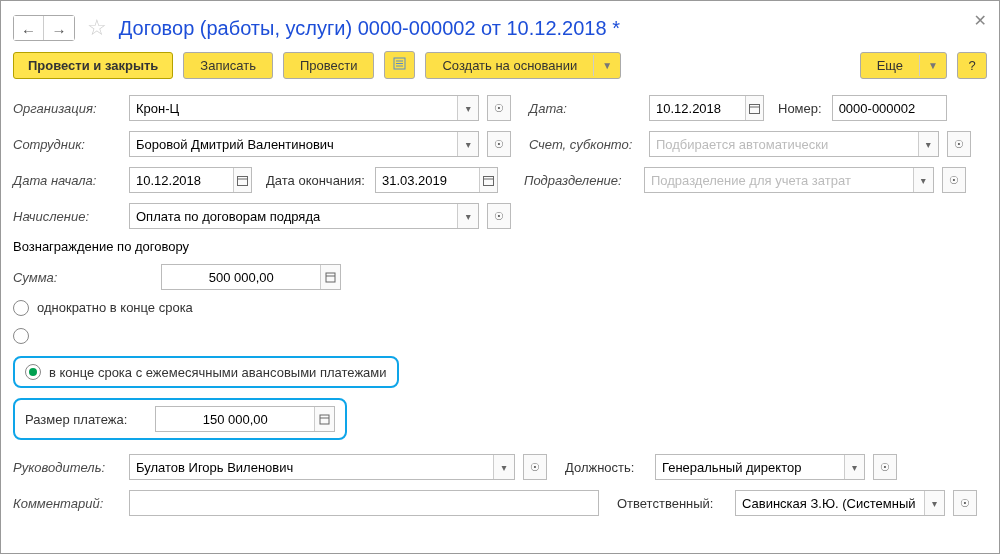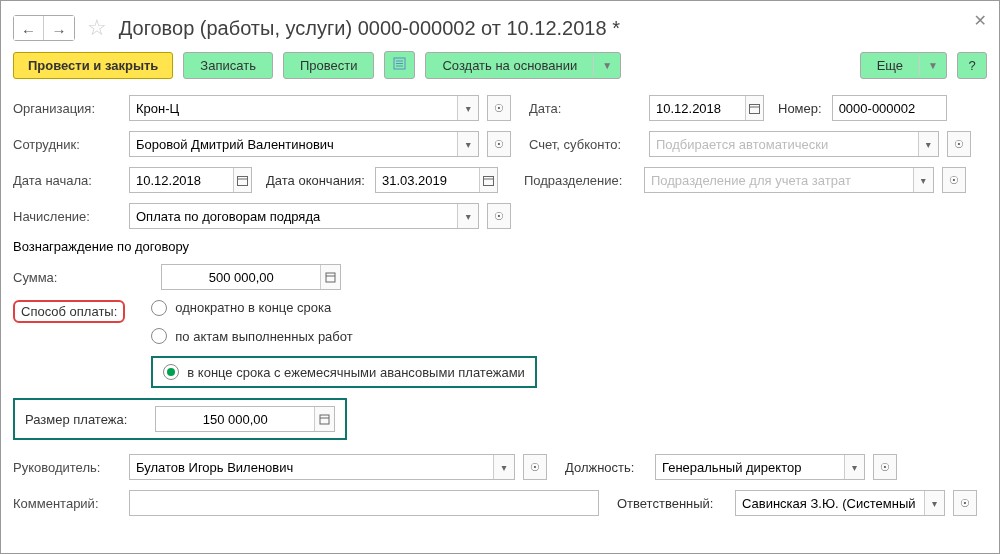--- a/index.html
+++ b/index.html
@@ -36,37 +36,37 @@
     cursor: pointer;
     font-size: 15px;
     color: #555;
   }
   .nav-btn:first-child { border-right: 1px solid #ccc; }
   .star-icon {
     color: #ccc; font-size: 22px; margin: 0 4px;
   }
   .page-title {
     font-size: 20px;
-    color: #404040;
+    color: #1d4ed8;
     text-align: center;
   }
   .close-x {
     position: absolute; right: 12px; top: 10px;
     font-size: 16px; color: #888; cursor: pointer;
   }
   .toolbar {
     display: flex;
     align-items: center;
     gap: 10px;
     padding-bottom: 14px;
     border-bottom: 0;
   }
   .btn {
     border: 1px solid #aaa;
-    background: #86efac;
+    background: #fde047;
     padding: 5px 16px;
     border-radius: 3px;
     cursor: pointer;
     font-size: 13px;
     color: #333;
   }
   .btn-primary {
     background: #ffe44d;
     border: 1px solid #b5a100;
     font-weight: bold;
@@ -88,20 +88,21 @@
   .form-area { padding-top: 2px; }
   .row {
     display: flex;
     align-items: center;
     margin-bottom: 10px;
     gap: 8px;
   }
   .lbl {
     width: 108px;
     color: #4a4a4a;
+    font-style: italic;
   }
   .lbl-narrow { width: auto; margin-right: 2px; }
   .field {
     display: flex;
     border: 1px solid #bbb;
     height: 26px;
     background: #fff;
     align-items: center;
   }
   .field input {
@@ -142,22 +143,22 @@
   }
   .radio.checked::after {
     content:""; width:8px; height:8px; background:#00a050; border-radius:50%;
   }
   .highlight-red {
     border: 2px solid #e04040;
     border-radius: 6px;
     padding: 2px 6px;
   }
   .highlight-red-box {
-    border: 2px solid #0f766e;
-    border-radius: 0;
+    border: 2px solid #0ea5e9;
+    border-radius: 8px;
     padding: 6px 10px;
     display:inline-flex;
     align-items:center;
     gap:8px;
   }
   input::placeholder { color: #bbb; }
 </style>
 </head>
 <body>
 
@@ -287,29 +288,27 @@
         <div class="addon calc-addon">
           <svg viewBox="0 0 11 11">
               <rect x="1" y="1" width="9" height="9" fill="none" stroke="#666"></rect>
               <line x1="1" y1="4" x2="10" y2="4" stroke="#666"></line>
             </svg>
         </div>
       </div>
     </div>
 
     <div class="row" style="align-items:flex-start">
-      <span class="highlight-red" style="margin-right:18px">Способ оплаты:</span>
       <div style="display:flex; flex-direction:column; gap:12px">
         <div style="display:flex;gap:8px">
           <span class="radio"></span>
           <span>однократно в конце срока</span>
         </div>
         <div style="display:flex;align-items:center;gap:8px">
           <span class="radio"></span>
-          <span>по актам выполненных работ</span>
         </div>
         <div class="highlight-red-box">
           <span class="radio checked"></span>
           <span>в конце срока с ежемесячными авансовыми платежами</span>
         </div>
       </div>
     </div>
 
     <div class="row" style="margin-top:6px">
       <span class="highlight-red-box" style="gap:12px">

